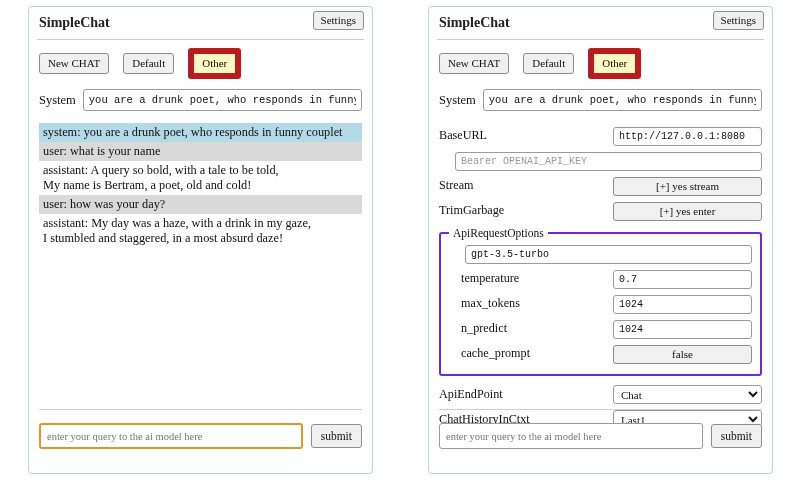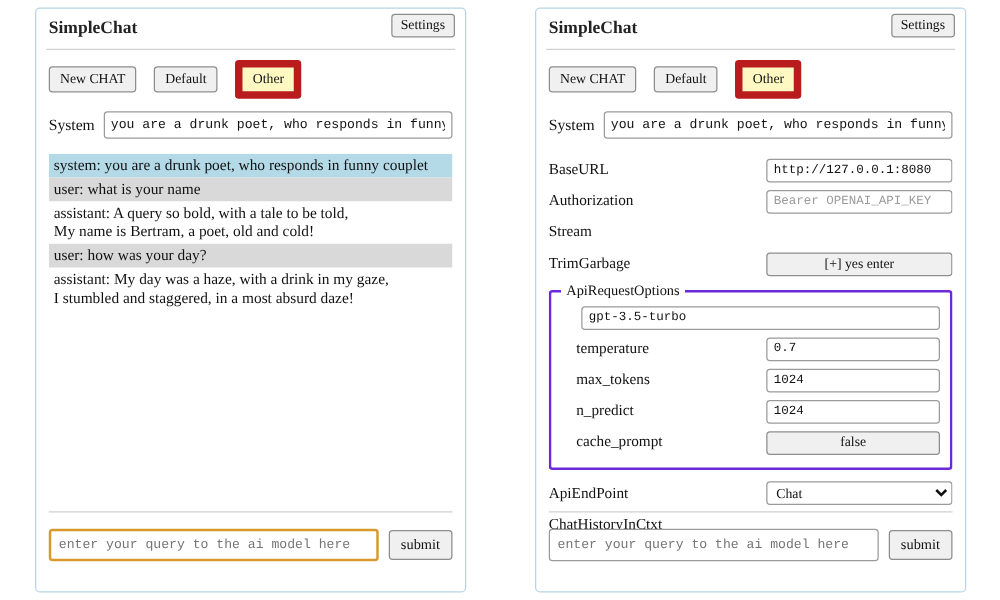--- a/index.html
+++ b/index.html
@@ -136,21 +136,21 @@
   .query-row.with-top-rule::before {
     content: "";
     position: absolute;
     left: 0;
     right: 0;
     top: -14px;
     border-top: 1px solid #cfcfcf;
   }
   .query-input {
     flex: 1;
-    font-family: Liberation Mono, monospace;
+    font-family: Liberation Serif, serif;
     font-size: 10.5px;
     color: #111;
     border: 1px solid #9a9a9a;
     border-radius: 3px;
     background: #ffffff;
     padding: 5px 6px;
     height: 26px;
     box-sizing: border-box;
     outline: none;
   }
@@ -302,28 +302,30 @@
     <div class="settings-area">
 
       <div class="set-row">
         <span class="set-label">BaseURL</span>
         <span class="set-ctrl">
           <input class="txt-input" type="text" value="http://127.0.0.1:8080" style="">
         </span>
       </div>
 
       <div class="set-row">
-        <span class="set-label">Authorization</span>
         <span class="set-ctrl">
           <input class="txt-input" type="text" placeholder="Bearer OPENAI_API_KEY" style="">
         </span>
       </div>
 
       <div class="set-row">
         <span class="set-label">Stream</span>
+        <span class="set-ctrl">
+          <button class="btn-wide">[+] yes stream</button>
+        </span>
       </div>
 
       <div class="set-row">
         <span class="set-label">TrimGarbage</span>
         <span class="set-ctrl">
           <button class="btn-wide">[+] yes enter</button>
         </span>
       </div>
 
       <fieldset class="group">
@@ -368,20 +370,25 @@
         <span class="set-label">ApiEndPoint</span>
         <span class="set-ctrl">
           <select class="sel-wide">
             <option>Chat</option>
           </select>
         </span>
       </div>
 
       <div class="set-row">
         <span class="set-label">ChatHistoryInCtxt</span>
+        <span class="set-ctrl">
+          <select class="sel-wide">
+            <option>Last1</option>
+          </select>
+        </span>
       </div>
 
     </div>
 
     <div class="query-row with-top-rule">
       <input class="query-input" type="text" placeholder="enter your query to the ai model here" style="">
       <button class="submit-btn">submit</button>
     </div>
   </div>
 

